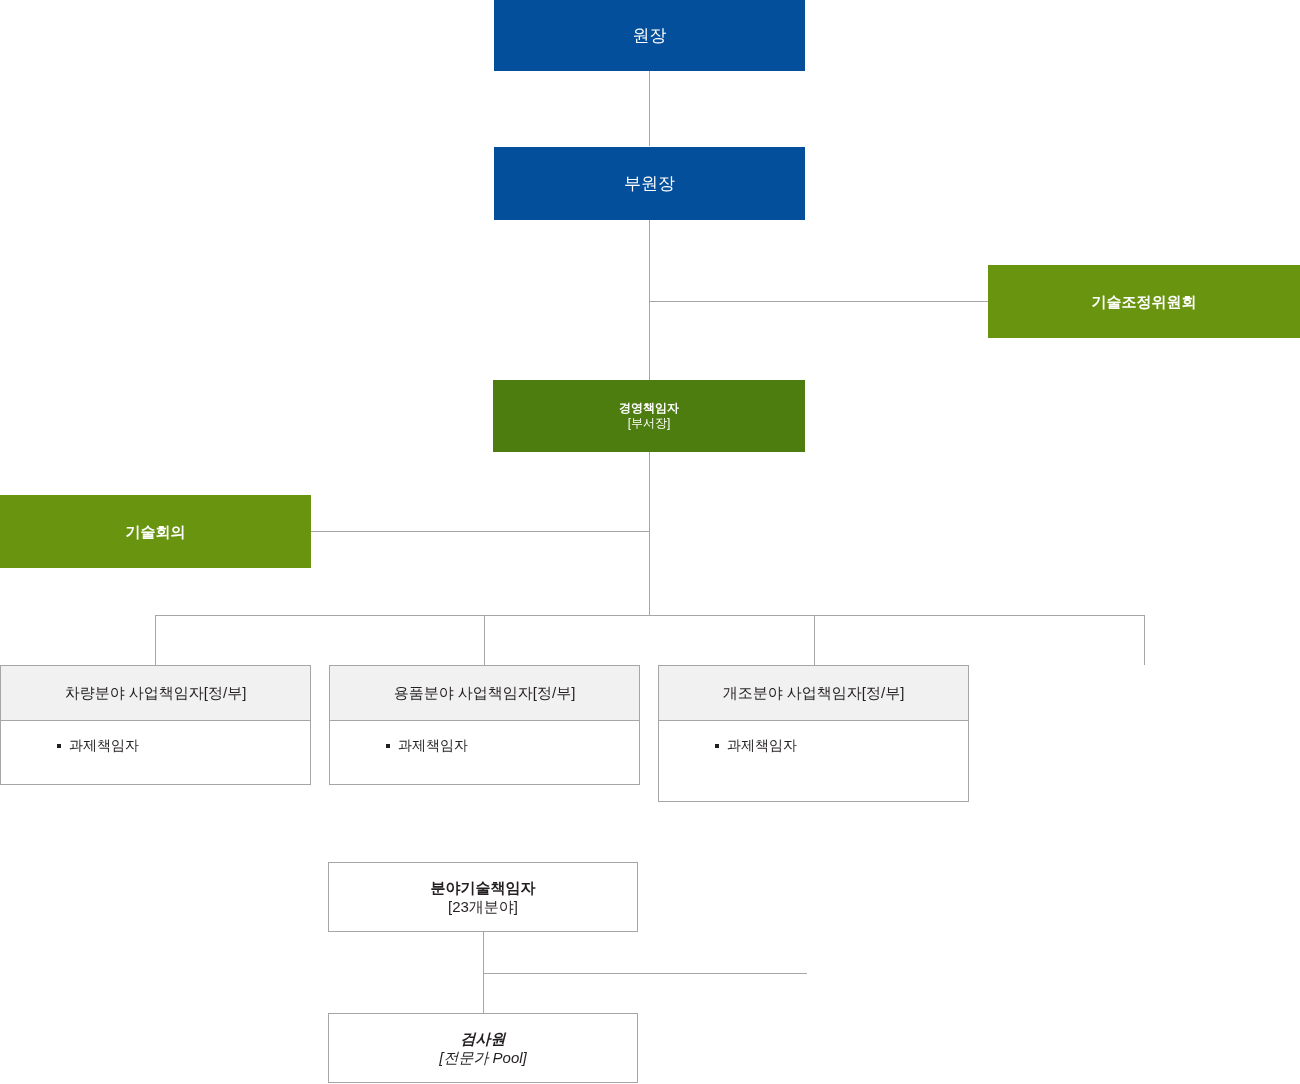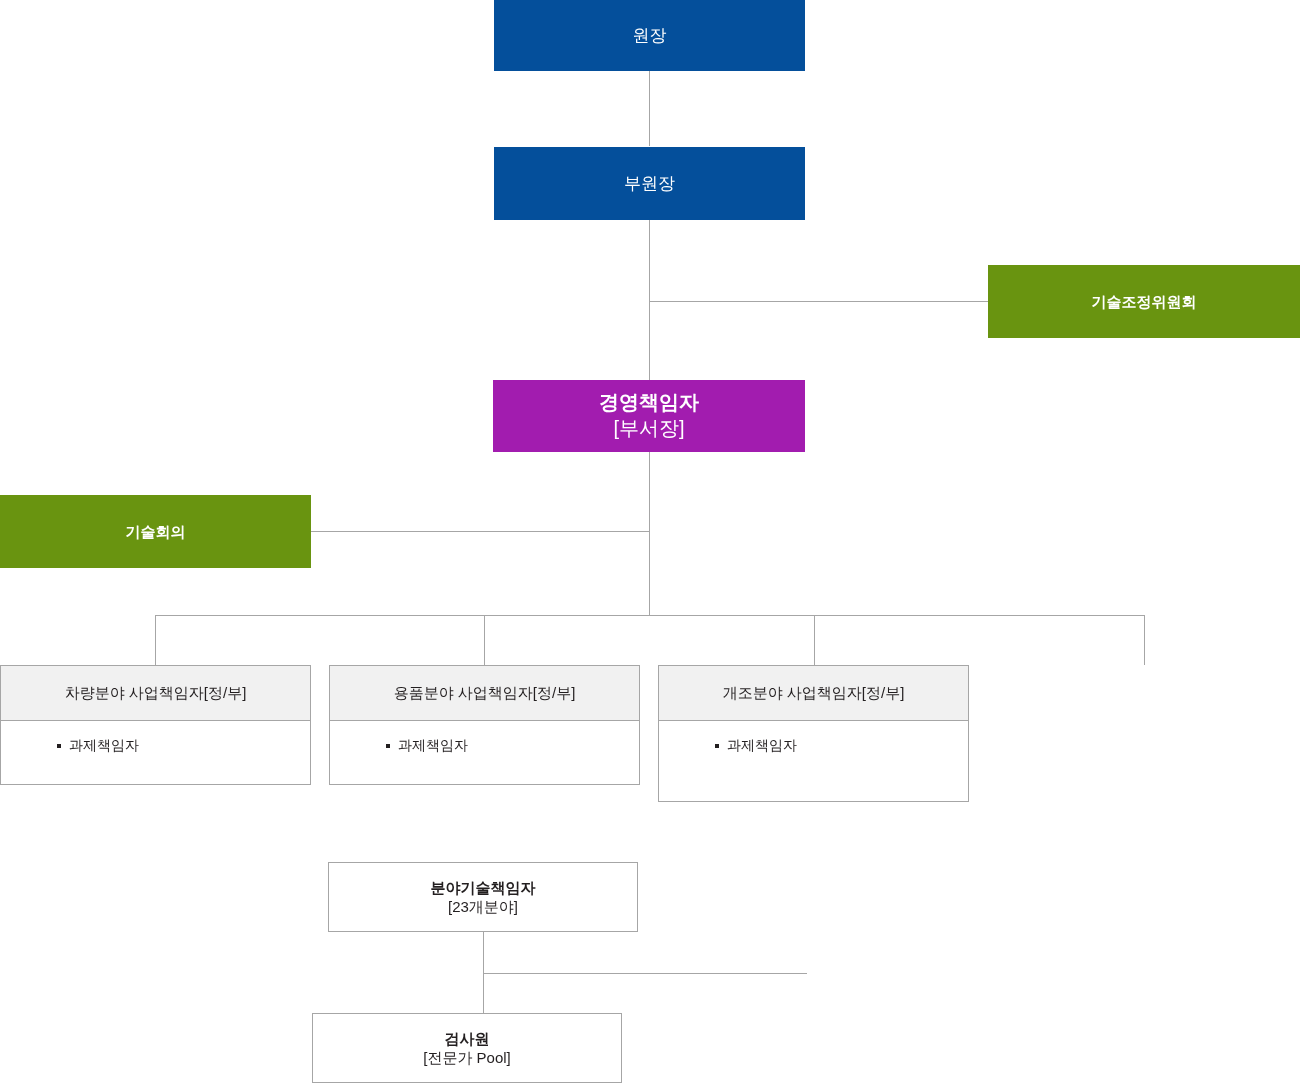--- a/index.html
+++ b/index.html
@@ -44,23 +44,23 @@
   .node .t2 { display: block; }
 
   
   .node-blue-dark {
     background: #044f9b;
     color: #ffffff;
     font-weight: normal;
     font-size: 17px;
   }
   .node-blue-light {
-    background: #a21caf;
+    background: #4d7c0f;
     color: #ffffff;
-    font-size: 20px;
+    font-size: 12px;
   }
   .node-blue-light .t1 { font-weight: bold; }
   .node-blue-light .t2 { font-weight: normal; }
 
   .node-green {
     background: #699410;
     color: #ffffff;
     font-weight: bold;
     font-size: 15px;
   }
@@ -191,18 +191,18 @@
     </div>
   </div>
 
 
   <div class="node node-outline" style="left:328px; top:862px; width:310px; height:70px;">
     <span class="t1">분야기술책임자</span>
     <span class="t2">[23개분야]</span>
   </div>
 
 
-  <div class="node node-outline" style="left:312px; top:1013px; width:310px; height:70px;">
+  <div class="node node-outline" style="left:328px; top:1013px; width:310px; height:70px;font-style:italic;">
     <span class="t1">검사원</span>
     <span class="t2">[전문가 Pool]</span>
   </div>
 
 </div>
 
 </body></html>

